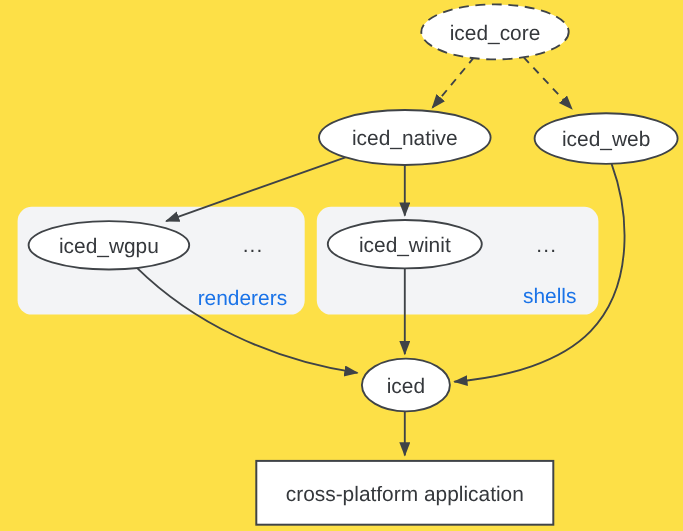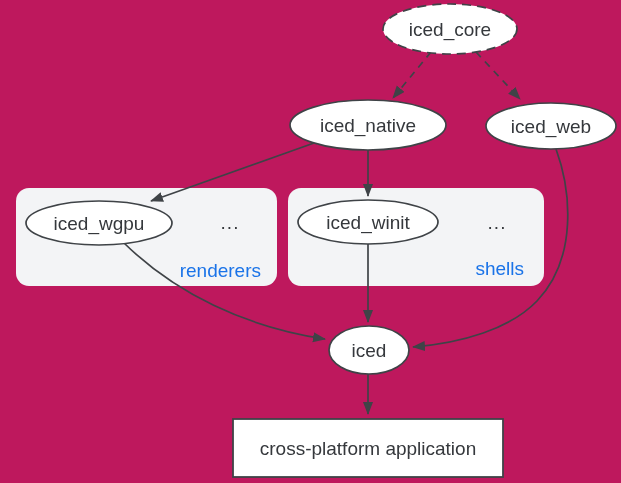--- a/index.html
+++ b/index.html
@@ -4,21 +4,21 @@
 <style>
   html, body {
     margin: 0;
     padding: 0;
     background: #ffffff;
   }
   .stage {
     position: relative;
     width: 621px;
     height: 483px;
-    background: #be185d;
+    background: #fde047;
     font-family: "Liberation Sans", sans-serif;
   }
   svg { display: block; }
 
   .edge {
     fill: none;
     stroke: #3f4347;
     stroke-width: 1.7;
   }
   .edge.dashed { stroke-dasharray: 7 6; }

